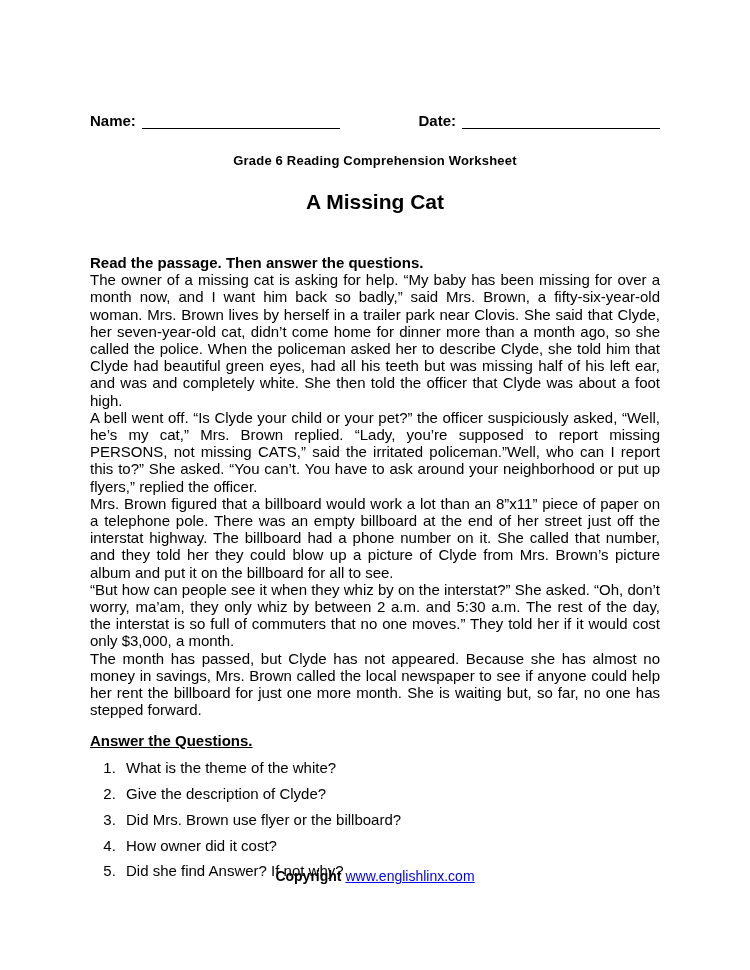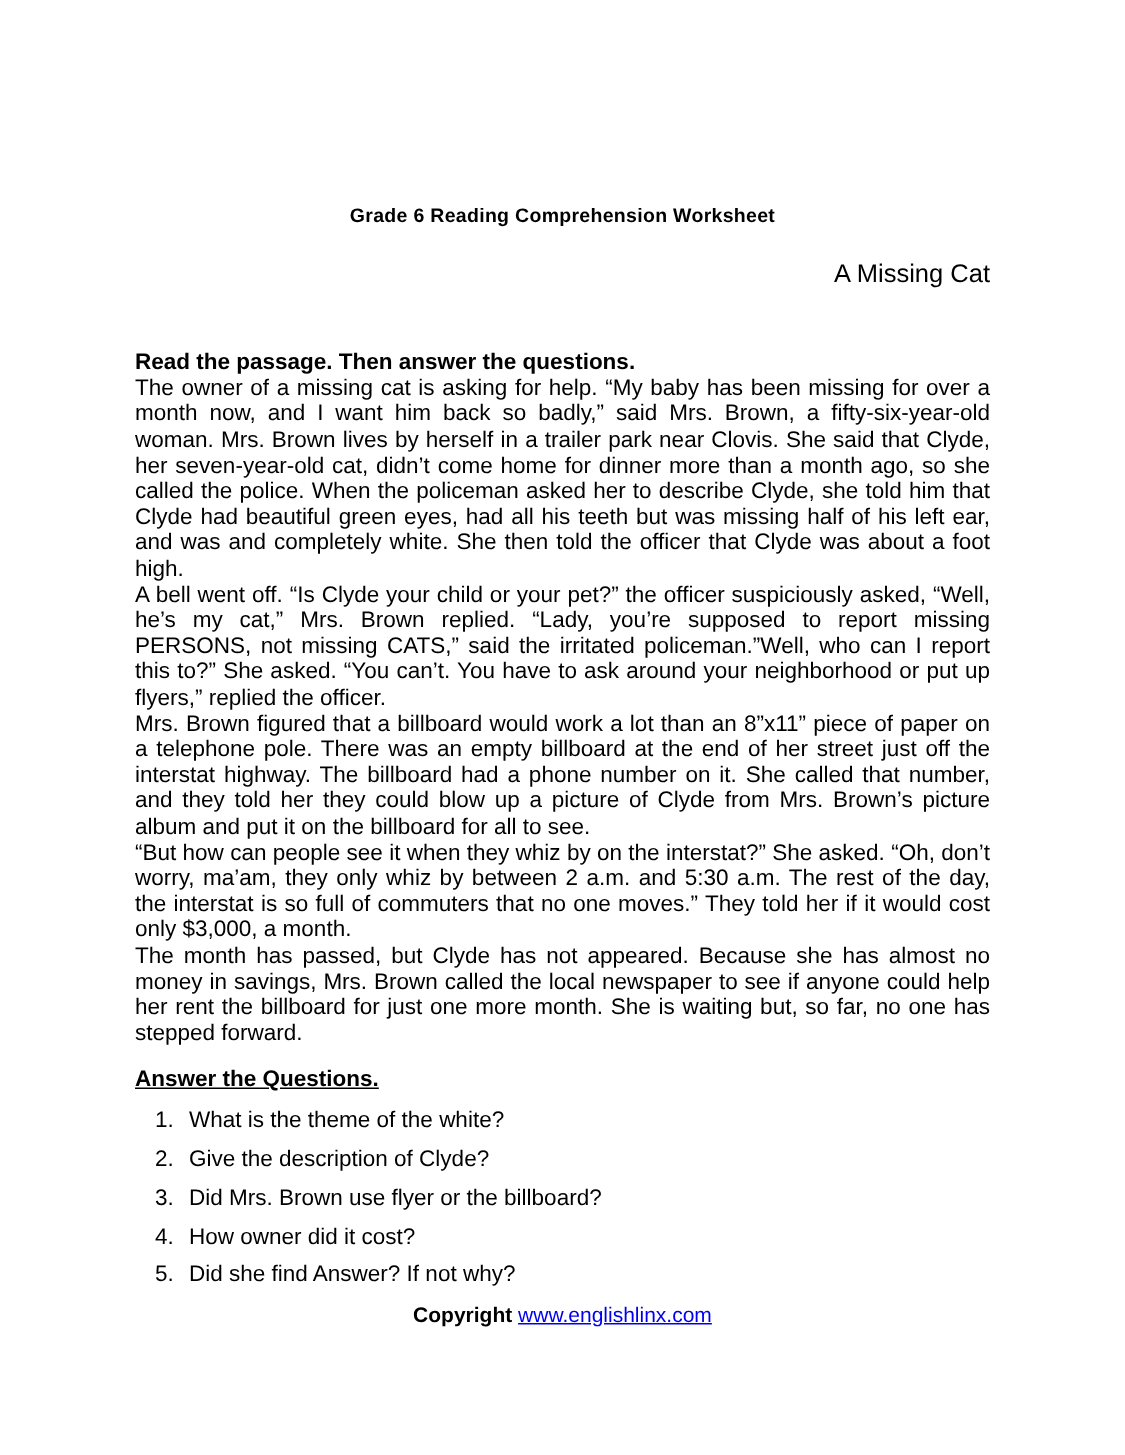--- a/index.html
+++ b/index.html
@@ -39,23 +39,23 @@
   }
   
   .main-title {
     text-align: center;
     font-size: 13px;
     font-weight: bold;
     margin-top: 24px;
     letter-spacing: 0.2px;
   }
   .sub-title {
-    text-align: right;
-    font-size: 17px;
-    font-weight: normal;
+    text-align: center;
+    font-size: 21px;
+    font-weight: bold;
     margin-top: 22px;
   }
   
   .passage {
     margin-top: 40px;
     font-size: 15px;
     line-height: 17.2px;
   }
   .instruction {
     font-weight: bold;
@@ -99,20 +99,30 @@
     text-decoration: underline;
     font-weight: normal;
     cursor: pointer;
   }
 </style>
 </head>
 <body>
 
 <div class="page">
 
+  <div class="name-date-row">
+    <div class="nd-group">
+      <span>Name:</span>
+      <span class="blank-line"></span>
+    </div>
+    <div class="nd-group">
+      <span>Date:</span>
+      <span class="blank-line"></span>
+    </div>
+  </div>
 
   <div class="main-title">Grade 6 Reading Comprehension Worksheet</div>
   <div class="sub-title">A Missing Cat</div>
 
   <div class="passage">
     <p class="instruction">Read the passage. Then answer the questions.</p>
     <p>The owner of a missing cat is asking for help. “My baby has been missing for over a month now, and I want him back so badly,” said Mrs. Brown, a fifty-six-year-old woman. Mrs. Brown lives by herself in a trailer park near Clovis. She said that Clyde, her seven-year-old cat, didn’t come home for dinner more than a month ago, so she called the police. When the policeman asked her to describe Clyde, she told him that Clyde had beautiful green eyes, had all his teeth but was missing half of his left ear, and was and completely white. She then told the officer that Clyde was about a foot high.</p>
     <p>A bell went off. “Is Clyde your child or your pet?” the officer suspiciously asked, “Well, he’s my cat,” Mrs. Brown replied. “Lady, you’re supposed to report missing PERSONS, not missing CATS,” said the irritated policeman.”Well, who can I report this to?” She asked. “You can’t. You have to ask around your neighborhood or put up flyers,” replied the officer.</p>
     <p>Mrs. Brown figured that a billboard would work a lot than an 8”x11” piece of paper on a telephone pole. There was an empty billboard at the end of her street just off the interstat highway. The billboard had a phone number on it. She called that number, and they told her they could blow up a picture of Clyde from Mrs. Brown’s picture album and put it on the billboard for all to see.</p>
     <p>“But how can people see it when they whiz by on the interstat?” She asked. “Oh, don’t worry, ma’am, they only whiz by between 2 a.m. and 5:30 a.m. The rest of the day, the interstat is so full of commuters that no one moves.” They told her if it would cost only $3,000, a month.</p>

